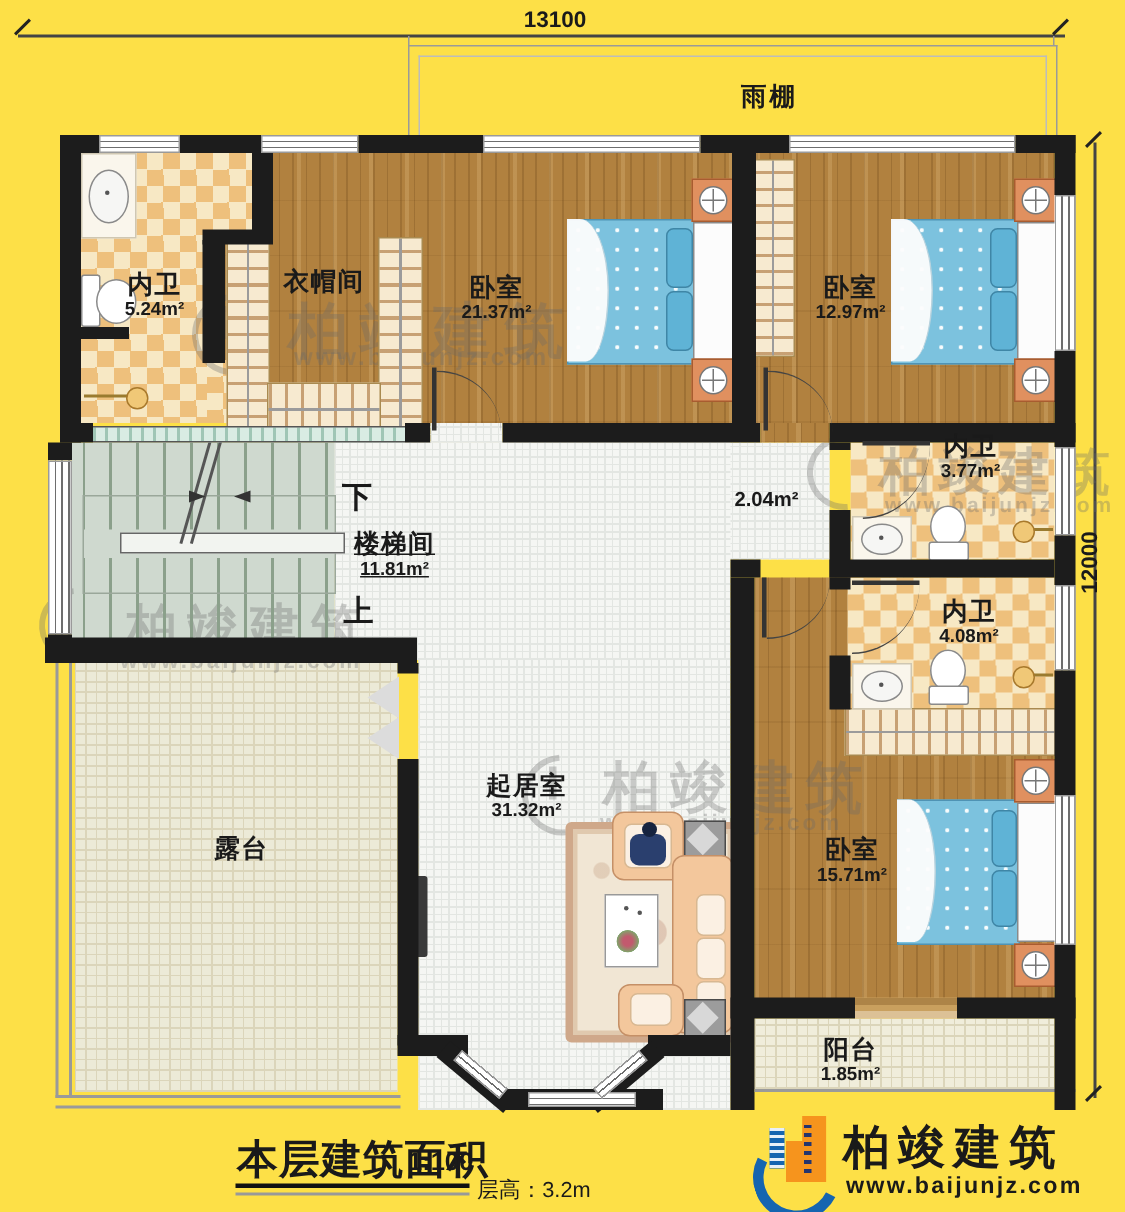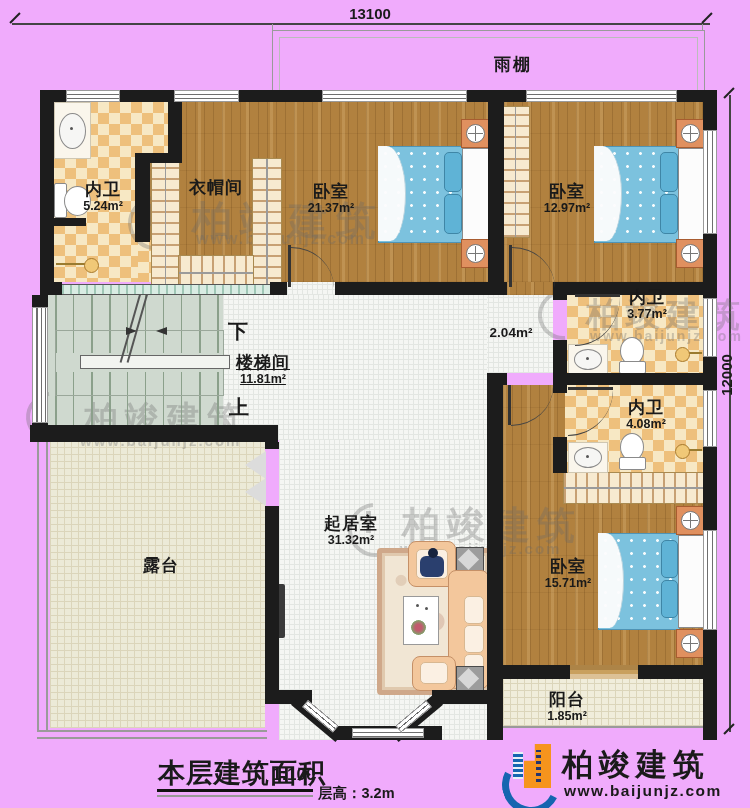--- a/index.html
+++ b/index.html
@@ -1,16 +1,16 @@
 <!DOCTYPE html>
 <html><head>
 <meta charset="utf-8">
 <style>
   html,body{margin:0;padding:0;background:#fff;}
-  .plan{position:relative;width:750px;height:808px;background:#f0abfc;overflow:hidden;
+  .plan{position:relative;width:750px;height:808px;background:#fde047;overflow:hidden;
         font-family:"Liberation Sans","DejaVu Sans",sans-serif;color:#1a1a1a;}
   .abs{position:absolute;}
   .wall{position:absolute;background:#1c1c1c;}
   .winH{position:absolute;background:#fff;background-image:repeating-linear-gradient(180deg,#6e6e6e 0 1px,transparent 1px 4px);box-shadow:0 0 0 1px #9a9a9a inset;}
   .winV{position:absolute;background:#fff;background-image:repeating-linear-gradient(90deg,#6e6e6e 0 1px,transparent 1px 4.5px);box-shadow:0 0 0 1px #9a9a9a inset;}
   .winTeal{position:absolute;background:#d9ece3;background-image:repeating-linear-gradient(90deg,#9fc6b5 0 2px,transparent 2px 8px);border-top:1px solid #555;border-bottom:1px solid #555;}
   .wood{position:absolute;background-color:#b1813f;
         background-image:repeating-linear-gradient(90deg,rgba(255,225,170,.18) 0 3px,transparent 3px 24px),
                          repeating-linear-gradient(90deg,rgba(90,55,15,.22) 0 1px,transparent 1px 9px),
                          repeating-linear-gradient(0deg,rgba(90,55,15,.10) 0 1px,transparent 1px 37px);}
@@ -347,21 +347,21 @@
   </div>
   <div class="rlabel" style="left:567px;top:690px;">
     <div class="cn">阳台</div>
     <div class="ar">1.85m²</div>
   </div>
 
   <div class="abs" style="left:158px;top:755px;font-size:27px;font-weight:900;letter-spacing:1px;">本层建筑面积</div>
   <div class="abs" style="left:272px;top:765px;font-size:17px;font-weight:700;">1:100</div>
   <div class="abs" style="left:157px;top:789px;width:156px;height:3px;background:#111;"></div>
   <div class="abs" style="left:157px;top:795px;width:156px;height:1.5px;background:#999;"></div>
-  <div class="abs" style="left:318px;top:784px;font-size:14.5px;font-weight:700;">
+  <div class="abs" style="left:318px;top:784px;font-size:14.5px;font-weight:400;">
     <span>层高：</span><span>3.2m</span>
   </div>
 
   <div class="abs" style="left:500px;top:738px;width:60px;height:68px;">
     <div class="abs" style="left:13px;top:14px;width:10px;height:27px;background:#1565b0;background-image:repeating-linear-gradient(0deg,rgba(255,255,255,.9) 0 2px,transparent 2px 5px);"></div>
     <div class="abs" style="left:24px;top:6px;width:27px;height:44px;background:#f6941d;clip-path:polygon(0 100%,0 38%,40% 38%,40% 0,100% 0,100% 100%);"></div>
     <div class="abs" style="left:36px;top:12px;width:5px;height:32px;background:repeating-linear-gradient(0deg,#25356e 0 3px,transparent 3px 6px);"></div>
     <div class="abs" style="left:2px;top:18px;width:44px;height:44px;border:7px solid #1565b0;border-top-color:transparent;border-right-color:transparent;border-radius:50%;transform:rotate(-18deg);"></div>
   </div>
   <div class="abs" style="left:562px;top:744px;font-size:31px;font-weight:900;letter-spacing:6px;">柏竣建筑</div>

